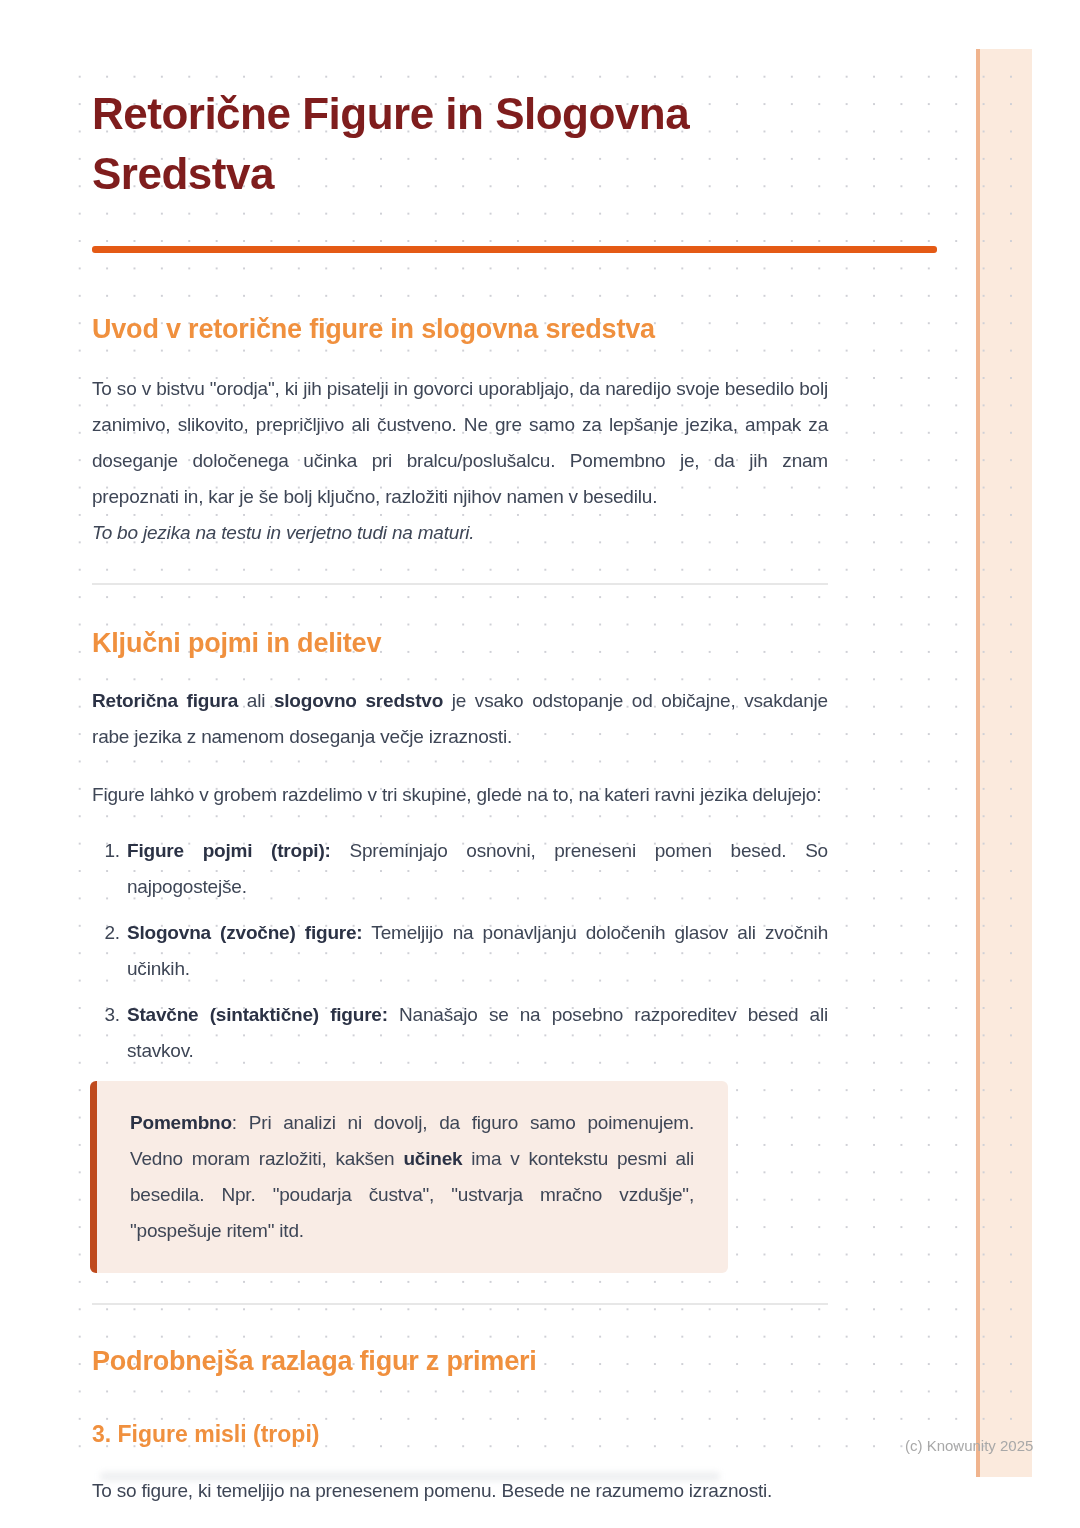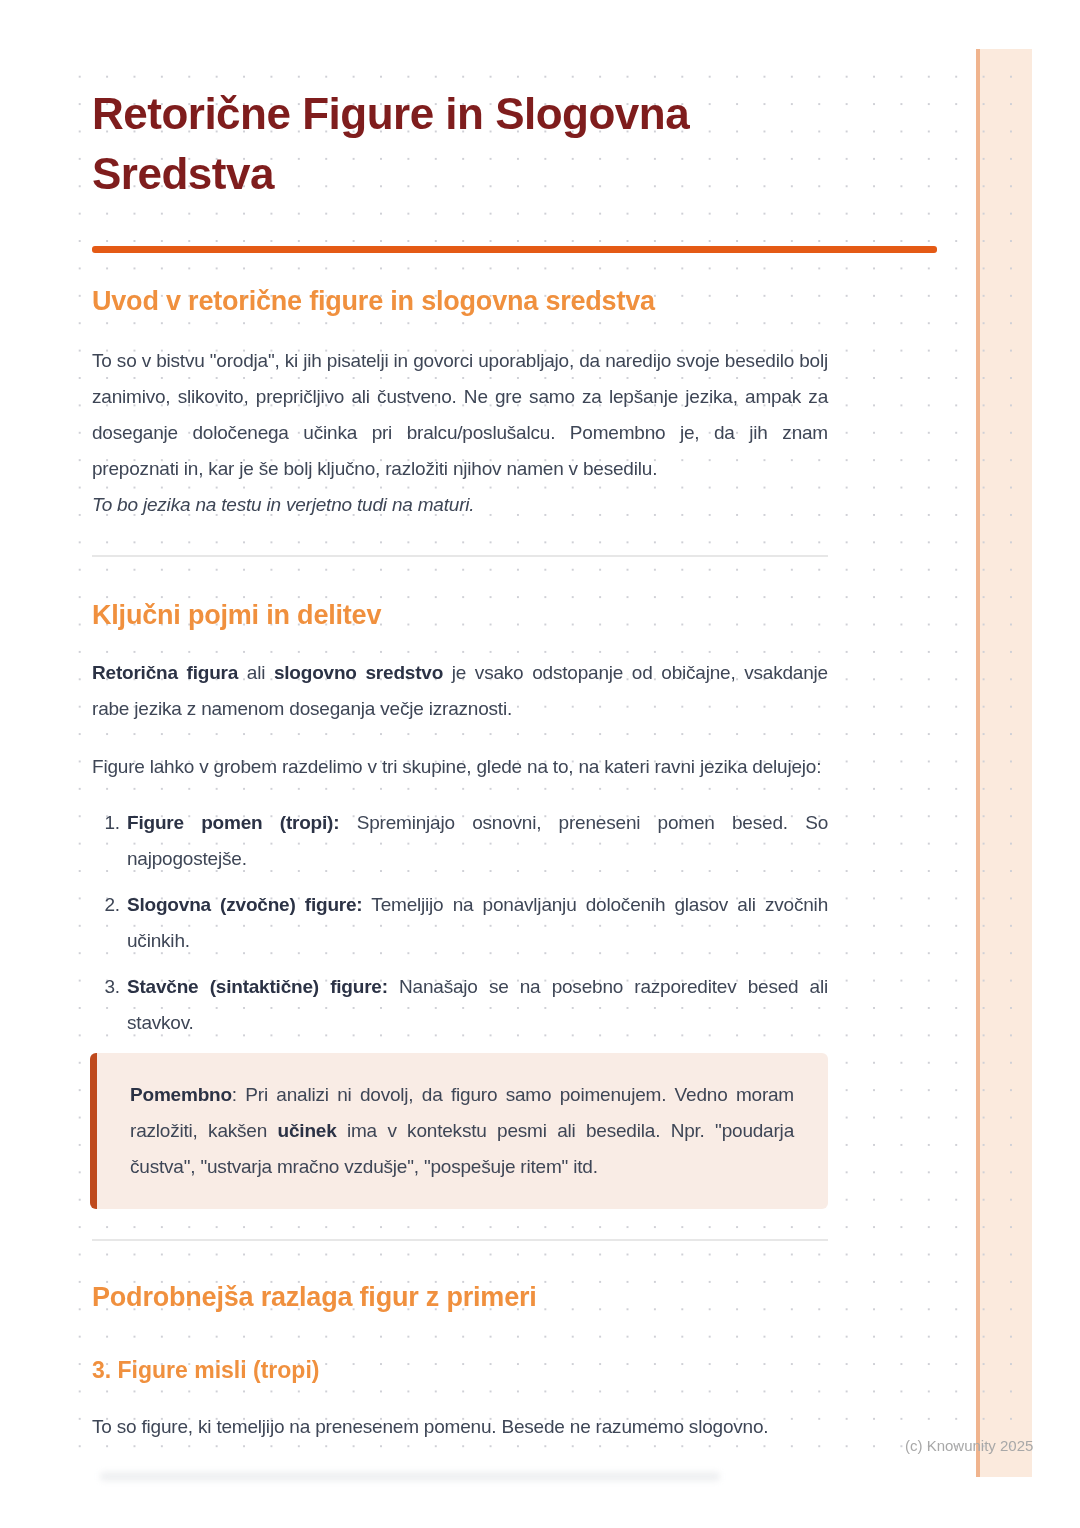--- a/index.html
+++ b/index.html
@@ -42,21 +42,21 @@
     width:845px; height:7px;
     background:#e45a15;
     border-radius:3px;
   }
   h2.section-heading {
     font-size:27px; line-height:36px;
     font-weight:700;
     color:#f0903e;
     letter-spacing:-0.2px;
   }
-  .h2-intro   { margin-top:30px; }
+  .h2-intro   { margin-top:58px; }
   .h2-key     { margin-top:40px; }
   .h2-detail  { margin-top:38px; }
   h3.sub-heading {
     margin-top:40px;
     font-size:23px; line-height:30px;
     font-weight:700;
     color:#f0903e;
   }
   p.body-text, ol.figure-list li {
     font-size:19px; line-height:36px;
@@ -76,21 +76,21 @@
   .divider-2 { margin-top:30px; }
   ol.figure-list {
     margin-top:20px;
     padding-left:33px;
     list-style:decimal;
   }
   ol.figure-list li { margin-bottom:10px; padding-left:2px; }
   ol.figure-list li::marker { color:#3e4656; }
   .callout {
     margin-top:12px; margin-left:-2px;
-    width:738px;
+    width:638px;
     background:#f9ece5;
     border-left:7px solid #bf4a1d;
     border-radius:6px;
     padding:24px 34px 24px 33px;
   }
   .callout p {
     font-size:19px; line-height:36px;
     letter-spacing:-0.2px;
     color:#3e4656;
     text-align:justify;
@@ -133,36 +133,36 @@
 
     <div class="divider"></div>
 
     <h2 class="section-heading h2-key">Ključni pojmi in delitev</h2>
 
     <p class="body-text mt-22"><strong>Retorična figura</strong><span> ali </span><strong>slogovno sredstvo</strong><span> je vsako odstopanje od običajne, vsakdanje rabe jezika z namenom doseganja večje izraznosti.</span></p>
 
     <p class="body-text mt-22">Figure lahko v grobem razdelimo v tri skupine, glede na to, na kateri ravni jezika delujejo:</p>
 
     <ol class="figure-list">
-      <li><strong>Figure pomen (tropi):</strong><span> Spreminjajo osnovni, preneseni pomen besed. So najpogostejše.</span></li>
+      <li><strong>Figure pojmi (tropi):</strong><span> Spreminjajo osnovni, preneseni pomen besed. So najpogostejše.</span></li>
       <li><strong>Slogovna (zvočne) figure:</strong><span> Temeljijo na ponavljanju določenih glasov ali zvočnih učinkih.</span></li>
       <li><strong>Stavčne (sintaktične) figure:</strong><span> Nanašajo se na posebno razporeditev besed ali stavkov.</span></li>
     </ol>
 
     <div class="callout">
       <p><strong>Pomembno</strong><span>: Pri analizi ni dovolj, da figuro samo poimenujem. Vedno moram razložiti, kakšen </span><strong>učinek</strong><span> ima v kontekstu pesmi ali besedila. Npr. "poudarja čustva", "ustvarja mračno vzdušje", "pospešuje ritem" itd.</span></p>
     </div>
 
     <div class="divider divider-2"></div>
 
     <h2 class="section-heading h2-detail">Podrobnejša razlaga figur z primeri</h2>
 
     <h3 class="sub-heading">3. Figure misli (tropi)</h3>
 
-    <p class="body-text mt-24">To so figure, ki temeljijo na prenesenem pomenu. Besede ne razumemo slogovno.</p>
+    <p class="body-text mt-24">To so figure, ki temeljijo na prenesenem pomenu. Besede ne razumemo izraznosti.</p>
 
   </div>
 
   <div class="faded-next-line"></div>
 
   <div class="footer-credit">(c) Knowunity 2025</div>
 
 </div>
 
 </body></html>

